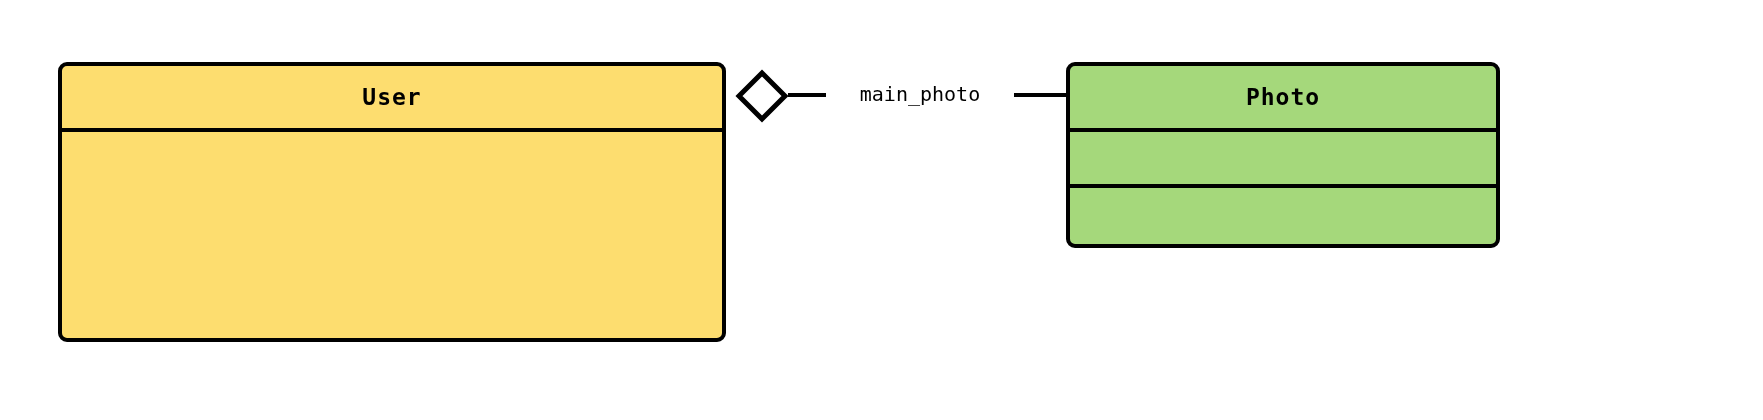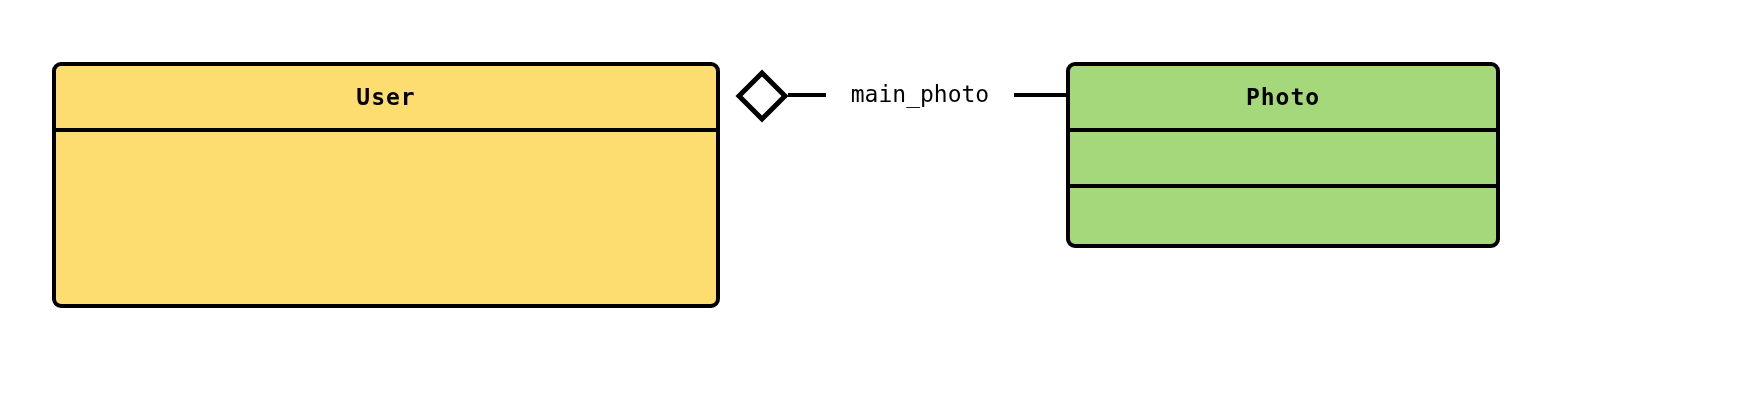--- a/index.html
+++ b/index.html
@@ -55,24 +55,24 @@
   }
   .member-line {
     white-space: pre;
   }
   .type-ref {
     font-weight: bold;
   }
 
   
   #class-user {
-    left: 52px;
+    left: 58px;
     top: 62px;
     width: 668px;
-    height: 246px;
+    height: 280px;
     background: #fddd6f;
   }
   #class-user .c-title   { height: 62px; }
   #class-user .c-attrs   { height: 108px; }
   #class-user .c-methods { height: 68px; }
   #class-user .c-methods .member-list { padding-top: 16px; }
 
   
   #class-photo {
     left: 1066px;
@@ -107,21 +107,21 @@
     top: 68px;
     width: 56px;
     height: 56px;
   }
   #assoc-label {
     position: absolute;
     left: 826px;
     top: 80px;
     width: 188px;
     text-align: center;
-    font-size: 23px;
+    font-size: 20px;
     color: #000000;
     background: #ffffff;
     line-height: 29px;
     white-space: pre;
   }
 </style>
 </head>
 <body>
 
 <div id="diagram" style="background: rgb(255, 255, 255);">

